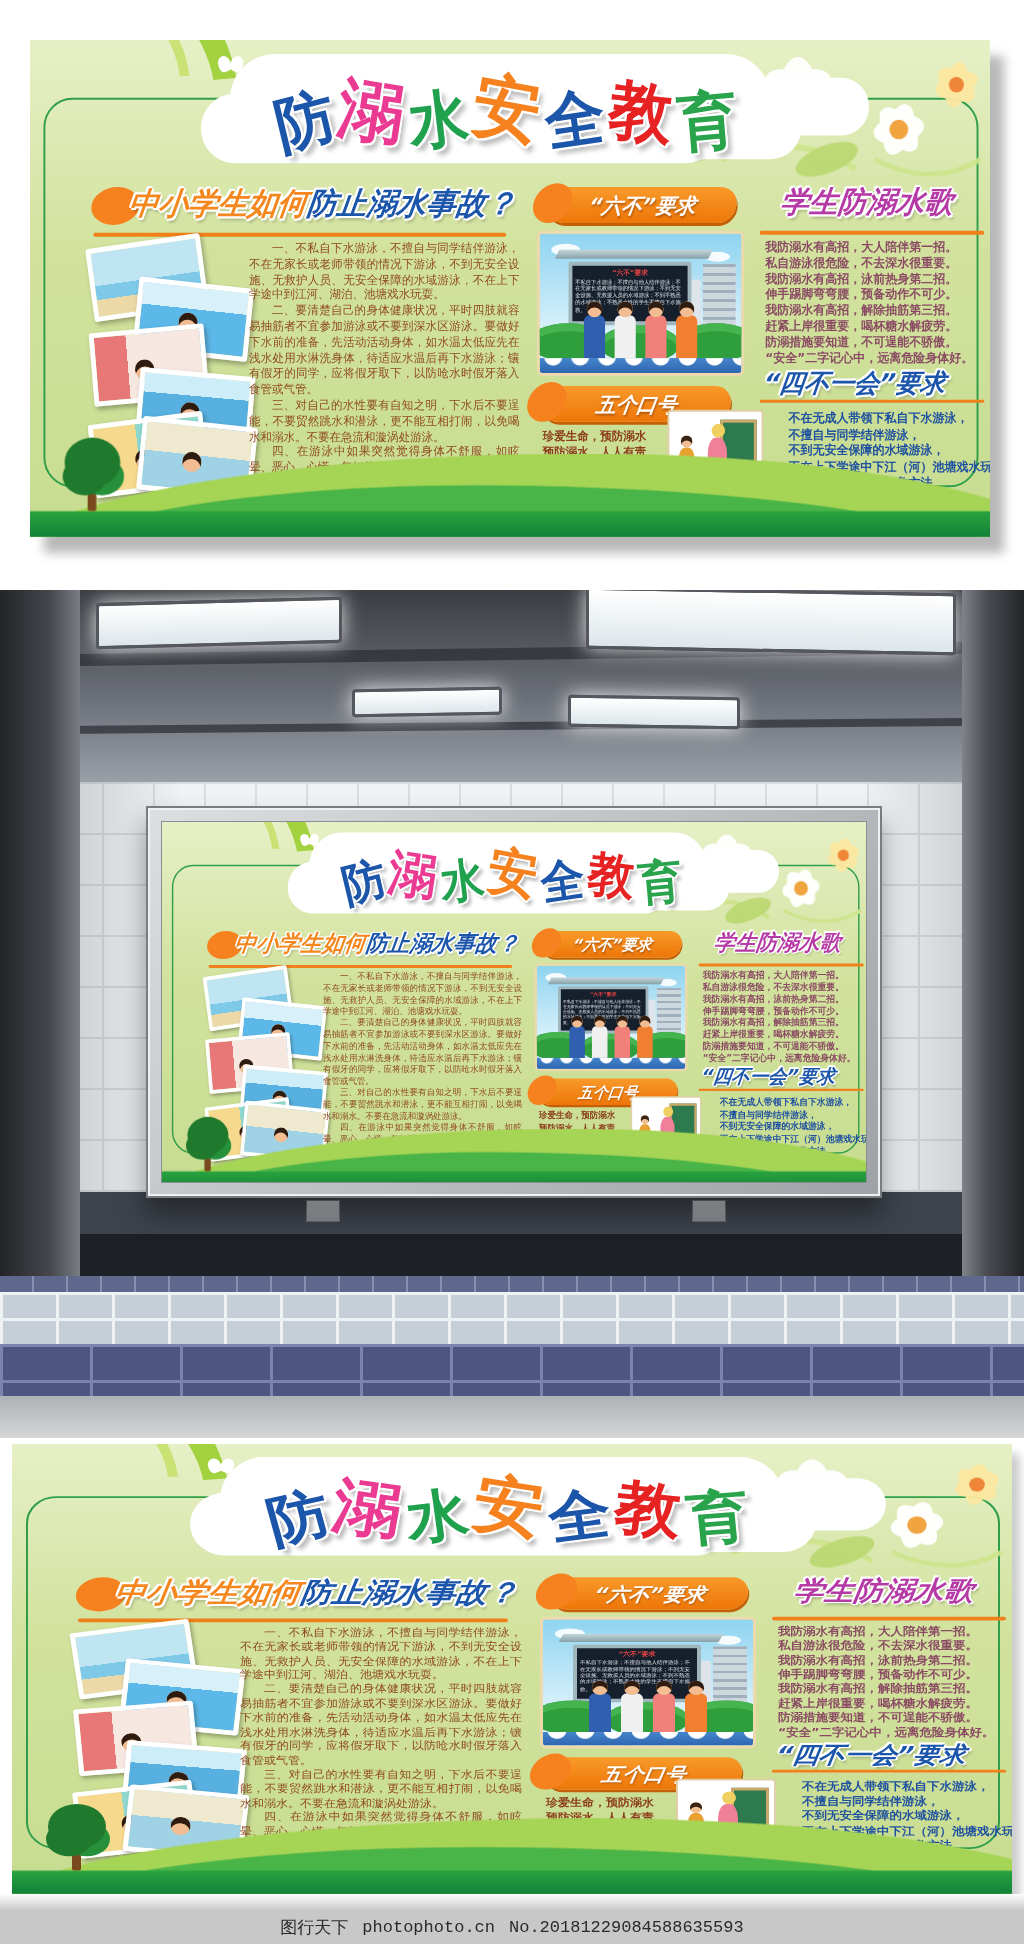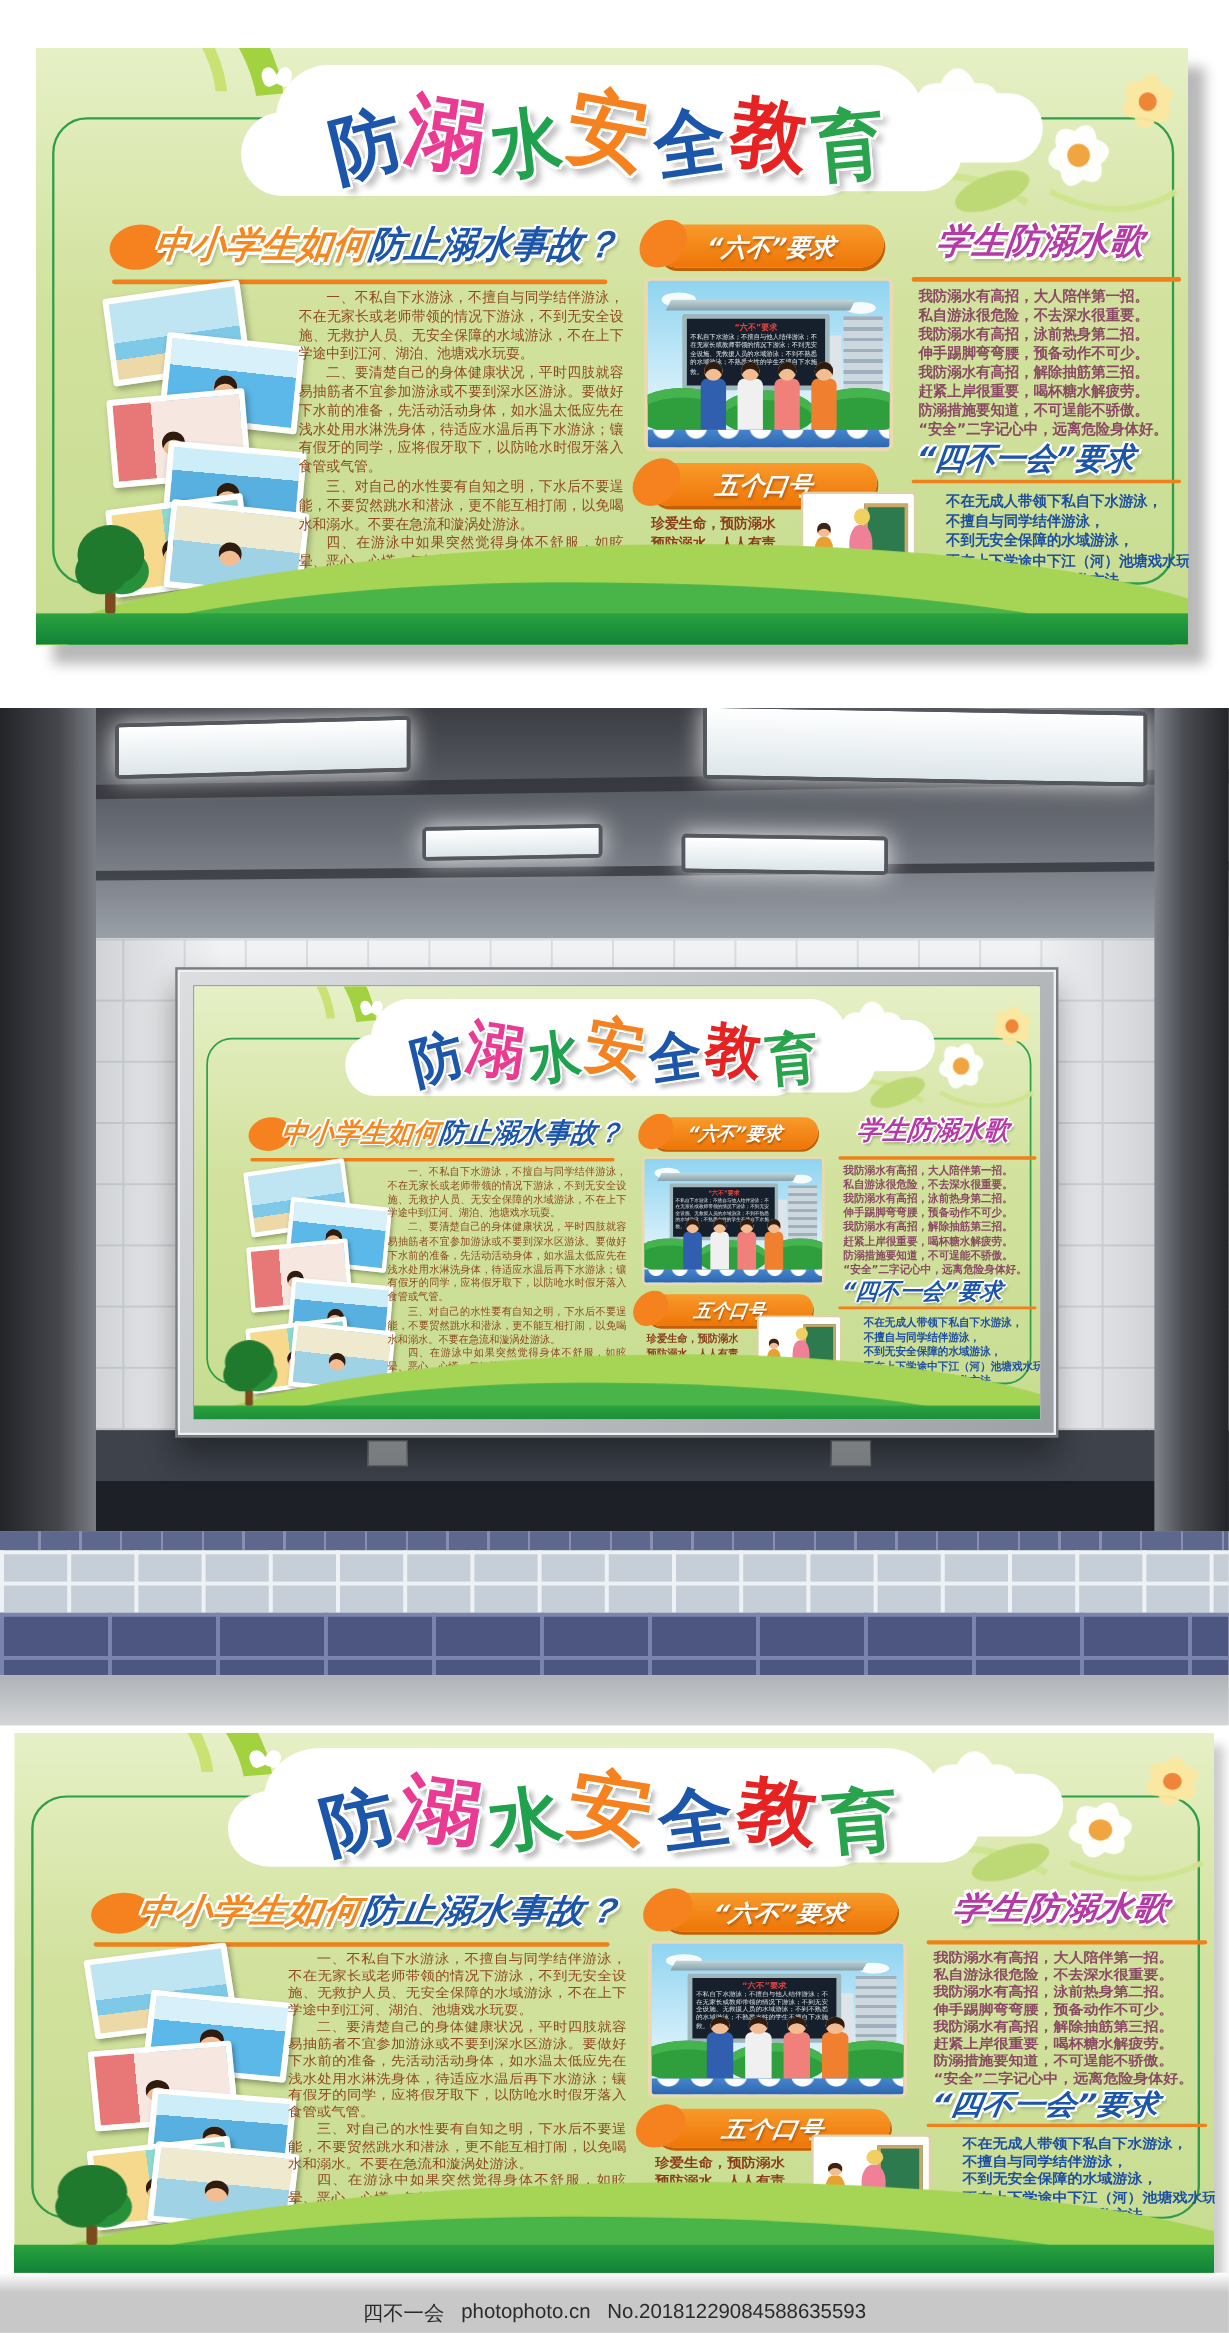--- a/index.html
+++ b/index.html
@@ -196,21 +196,21 @@
   .bracket{position:absolute;top:610px;width:34px;height:22px;z-index:5;
       background:linear-gradient(#b8bcc0,#84888c);border:1px solid #6a6e72;}
   .br1{left:306px;} .br2{left:692px;}
 
   
   .wm-fade{position:absolute;left:0;top:1894px;width:100%;height:16px;
       background:linear-gradient(#ffffff,#cacaca);}
   .wm-bar{position:absolute;left:0;top:1910px;width:100%;height:34px;background:#c8c8c8;
       display:flex;align-items:center;justify-content:center;gap:14px;
       color:#2a2a2a;font-size:17px;}
-  .wm-en{font-family:Liberation Sans, sans-serif;}
+  .wm-en{font-family:Liberation Mono, monospace;}
 </style>
 </head>
 <body>
 
 <div class="slot slot-top">
   <div class="scale st poster-mount">
   <div class="poster">
     <div class="p-swoosh s1"></div>
     <div class="p-swoosh s2"></div>
     <div class="p-border"></div>
@@ -707,16 +707,16 @@
     <div class="p-tree">
       <div class="trunk"></div>
       <div class="leaf"></div>
     </div>
   </div>
 </div>
 </div>
 
 <div class="wm-fade"></div>
 <div class="wm-bar">
-  <span>四不一会</span>
+  <span>图行天下</span>
   <span class="wm-en">photophoto.cn</span>
   <span class="wm-en">No.20181229084588635593</span>
 </div>
 
 </body></html>

